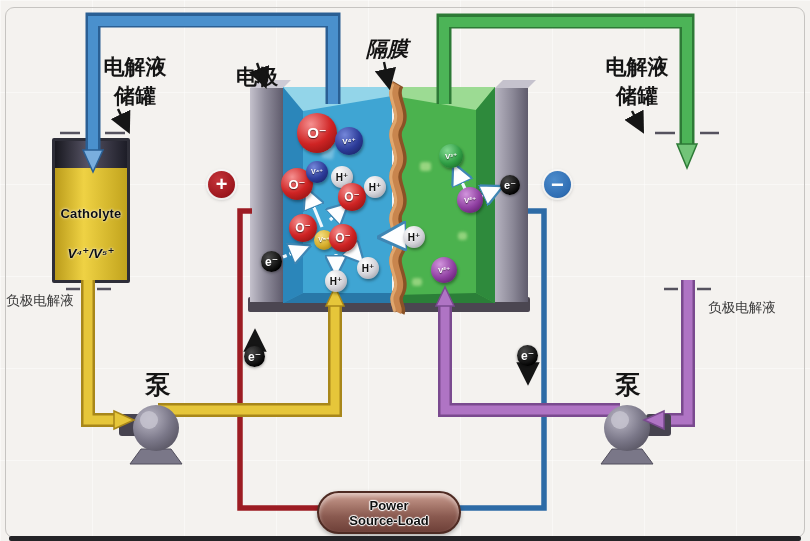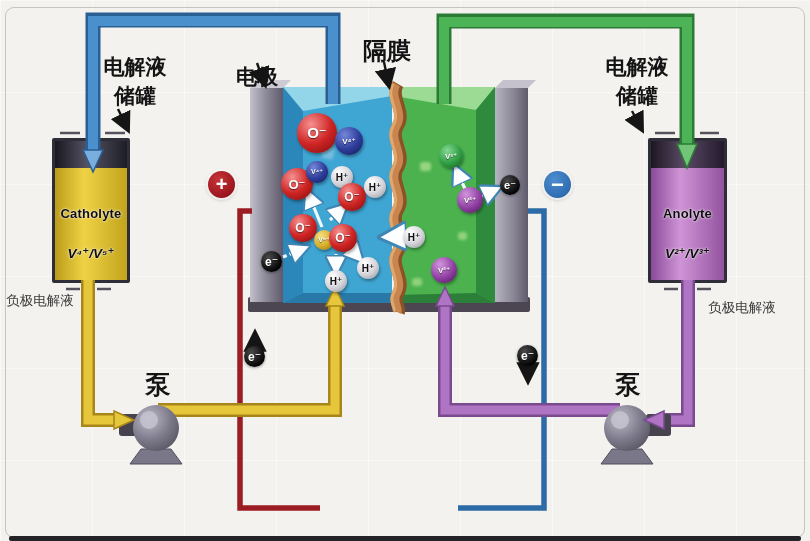--- a/index.html
+++ b/index.html
@@ -48,27 +48,20 @@
 <div id="canvas">
   <div class="frame"></div>
 
   <div class="tank" style="left:52px;top:138px;width:78px;height:145px;background:linear-gradient(90deg,#bb9c1b,#efd244 40%,#c2a41d);">
     <div class="cap" style="background:linear-gradient(90deg,#18181f,#565364 45%,#1d1d27);"></div>
     <div class="tank-text">
       <div class="tank-name">Catholyte</div>
       <div class="tank-couple">V⁴⁺/V⁵⁺</div>
     </div>
   </div>
-  <div class="tank" style="left:648px;top:138px;width:79px;height:145px;background:linear-gradient(90deg,#8a4a9a,#cf94d6 40%,#93539f);">
-    <div class="cap" style="background:linear-gradient(90deg,#1d1622,#5a4a66 45%,#241a2c);"></div>
-    <div class="tank-text">
-      <div class="tank-name">Anolyte</div>
-      <div class="tank-couple">V²⁺/V³⁺</div>
-    </div>
-  </div>
 
   <svg class="layer" width="810" height="541" viewBox="0 0 810 541">
     <defs>
       <linearGradient id="gel" x1="0" y1="0" x2="1" y2="0">
         <stop offset="0" stop-color="#c4c1cc"></stop>
           <stop offset=".45" stop-color="#908d9c"></stop>
           <stop offset="1" stop-color="#5f5b6c"></stop>
       </linearGradient>
       <linearGradient id="ger" x1="0" y1="0" x2="1" y2="0">
         <stop offset="0" stop-color="#b7b4c1"></stop>
@@ -193,26 +186,30 @@
 
   <div class="cn" style="left:100px;top:53px;width:70px;font-size:21px;line-height:29px;">
     <div>电解液</div>
     <div>储罐</div>
   </div>
   <div class="cn" style="left:602px;top:53px;width:70px;font-size:21px;line-height:29px;">
     <div>电解液</div>
     <div>储罐</div>
   </div>
   <div class="cn" style="left:226px;top:40px;width:62px;font-size:21px;margin-top:23px;">电极</div>
-  <div class="cn" style="left:356px;top:35px;width:62px;font-size:24px;">隔膜</div>
+  <div class="cn" style="left:356px;top:35px;width:62px;font-size:21px;font-style:italic;">隔膜</div>
   <div class="cn-small" style="left:2px;top:292px;width:76px;font-size:13.5px;">负极电解液</div>
   <div class="cn-small" style="left:702px;top:299px;width:80px;font-size:13.5px;">负极电解液</div>
   <div class="cn" style="left:138px;top:368px;width:40px;font-size:25px;">泵</div>
   <div class="cn" style="left:608px;top:368px;width:40px;font-size:25px;">泵</div>
 
+  <div class="capsule">
+    <div>Power</div>
+    <div>Source-Load</div>
+  </div>
 
   <div class="badge plusb" style="left:208px;top:171px;">+</div>
   <div class="badge minusb" style="left:544px;top:171px;font-size:22px;">−</div>
 
   <div class="sph o" style="left:297px;top:113px;width:40px;height:40px;font-size:15px;">O⁻</div>
   <div class="sph v4" style="left:335px;top:127px;width:28px;height:28px;font-size:8px;">V⁴⁺</div>
   <div class="sph o" style="left:281px;top:168px;width:32px;height:32px;font-size:13px;">O⁻</div>
   <div class="sph v4" style="left:306px;top:161px;width:22px;height:22px;font-size:7px;">V⁴⁺</div>
   <div class="sph h" style="left:331px;top:166px;width:22px;height:22px;font-size:10px;">H⁺</div>
   <div class="sph o" style="left:338px;top:183px;width:28px;height:28px;font-size:12px;">O⁻</div>

